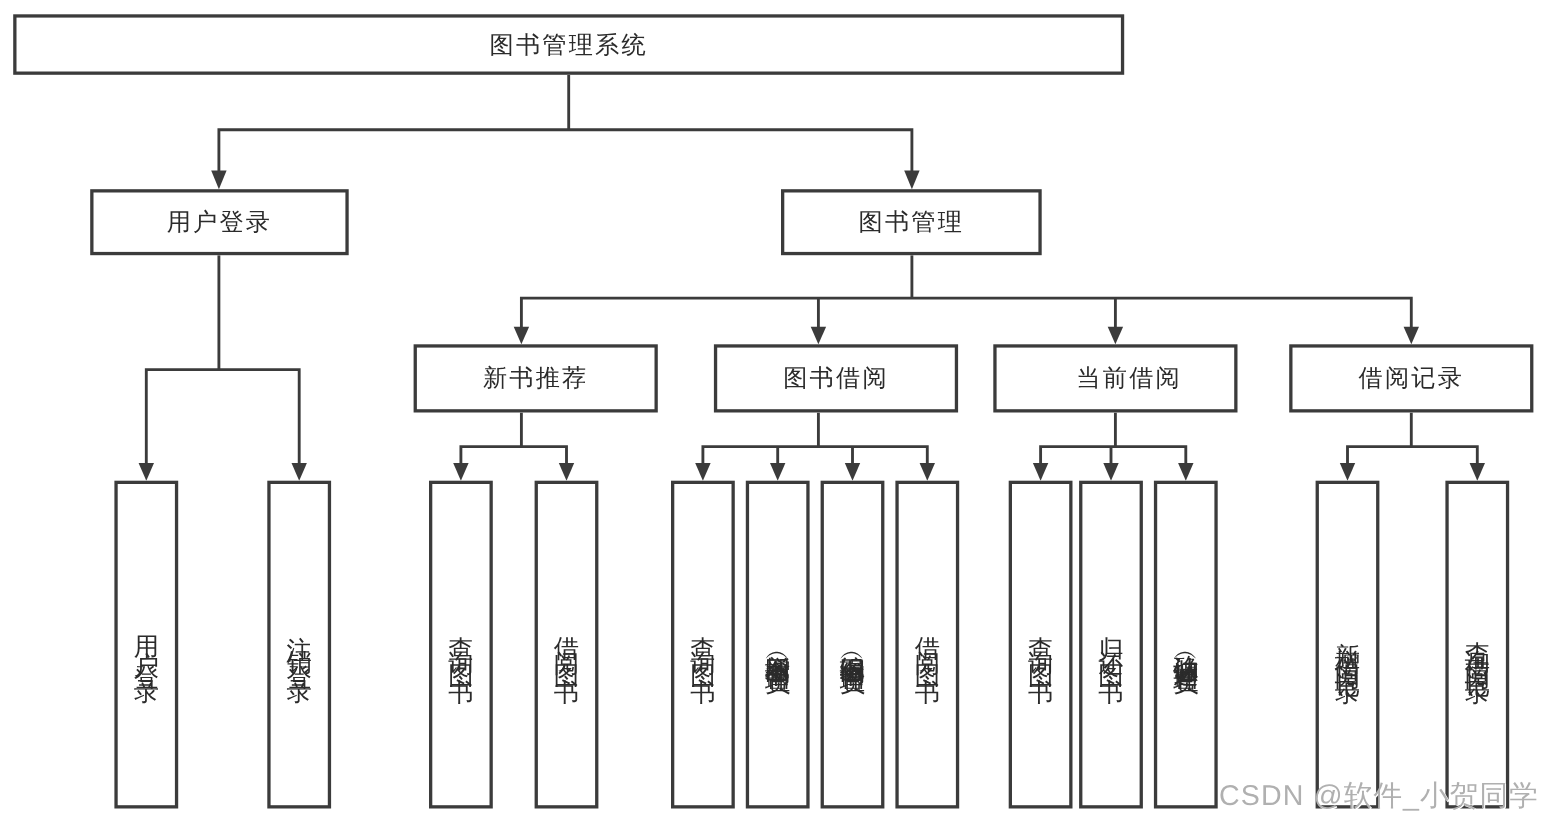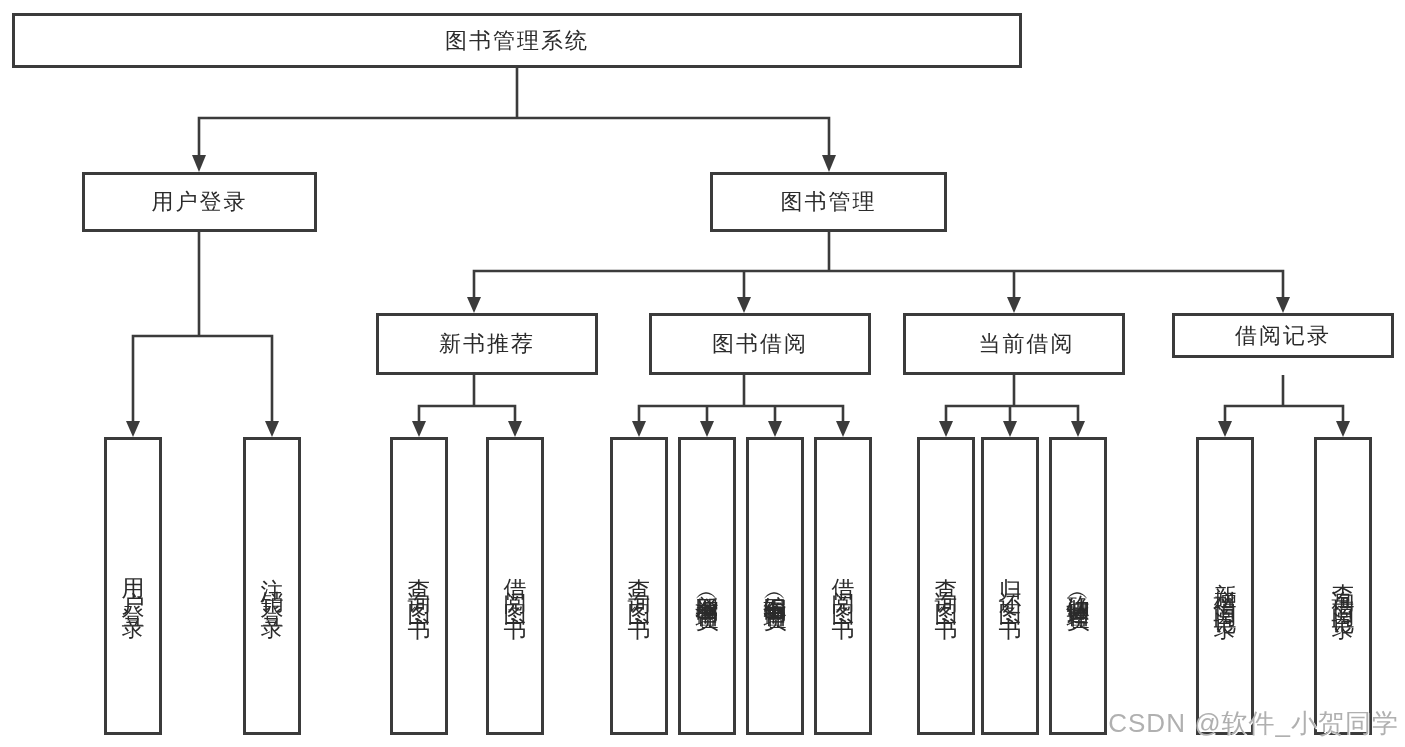--- a/index.html
+++ b/index.html
@@ -115,21 +115,21 @@
 
   <div class="box" style="left:376px;top:313px;width:222px;height:62px;">
     <span class="hlabel">新书推荐</span>
   </div>
   <div class="box" style="left:613px;top:313px;width:222px;height:62px;margin-left:36px;">
     <span class="hlabel">图书借阅</span>
   </div>
   <div class="box" style="left:903px;top:313px;width:222px;height:62px;padding-left:25px;">
     <span class="hlabel">当前借阅</span>
   </div>
-  <div class="box" style="left:1172px;top:313px;width:222px;height:45px;">
+  <div class="box" style="left:1172px;top:313px;width:222px;height:62px;">
     <span class="hlabel">借阅记录</span>
   </div>
 
   <div class="box leaf" style="left:104px;">
     <span class="vlabel sp-wide">用户登录</span>
   </div>
   <div class="box leaf" style="left:243px;">
     <span class="vlabel sp-wide">注销登录</span>
   </div>
 

